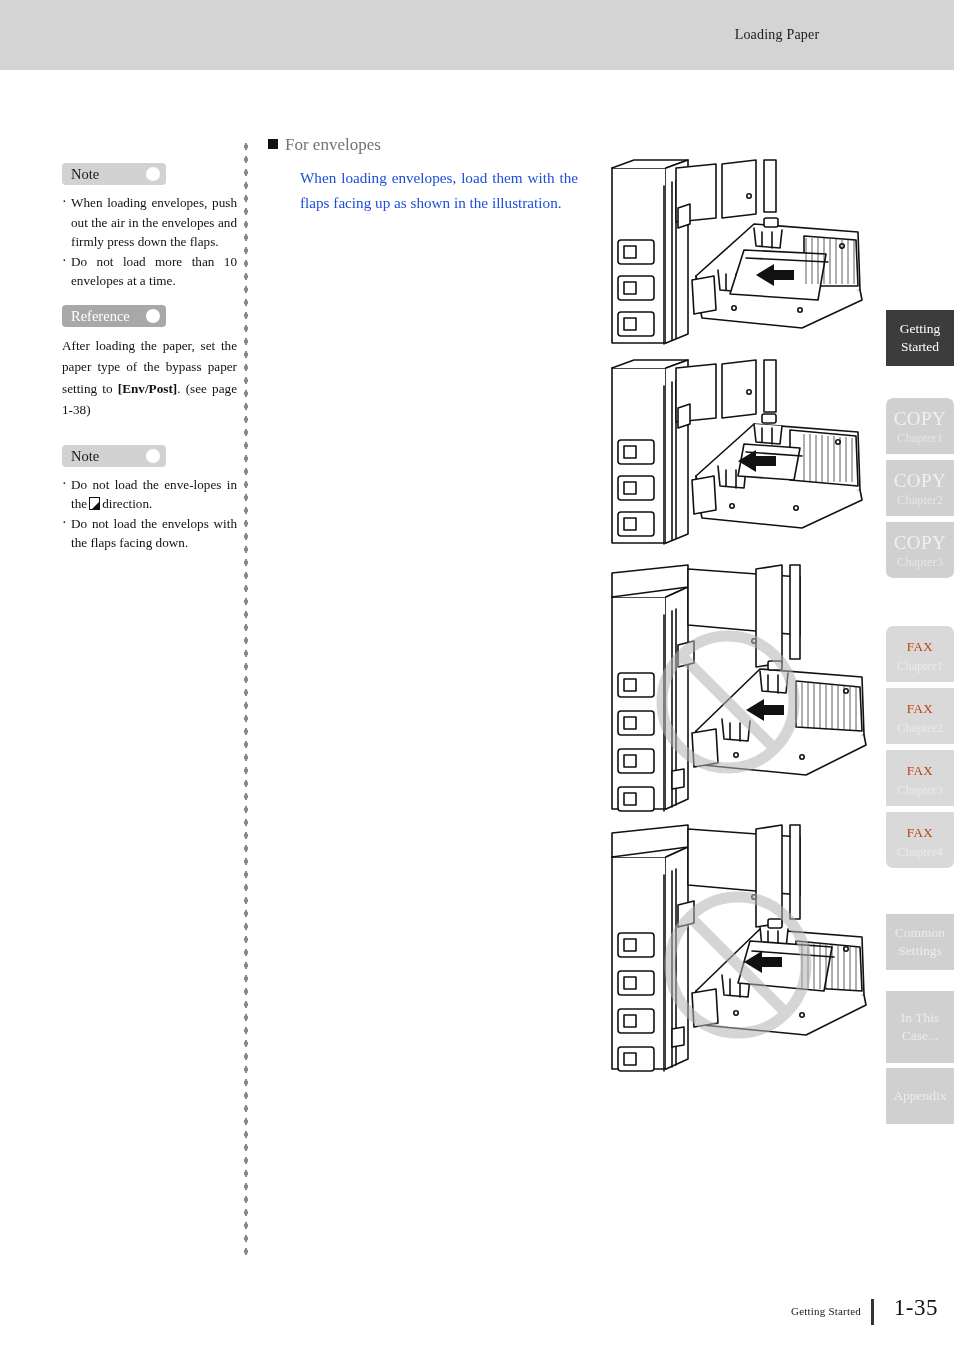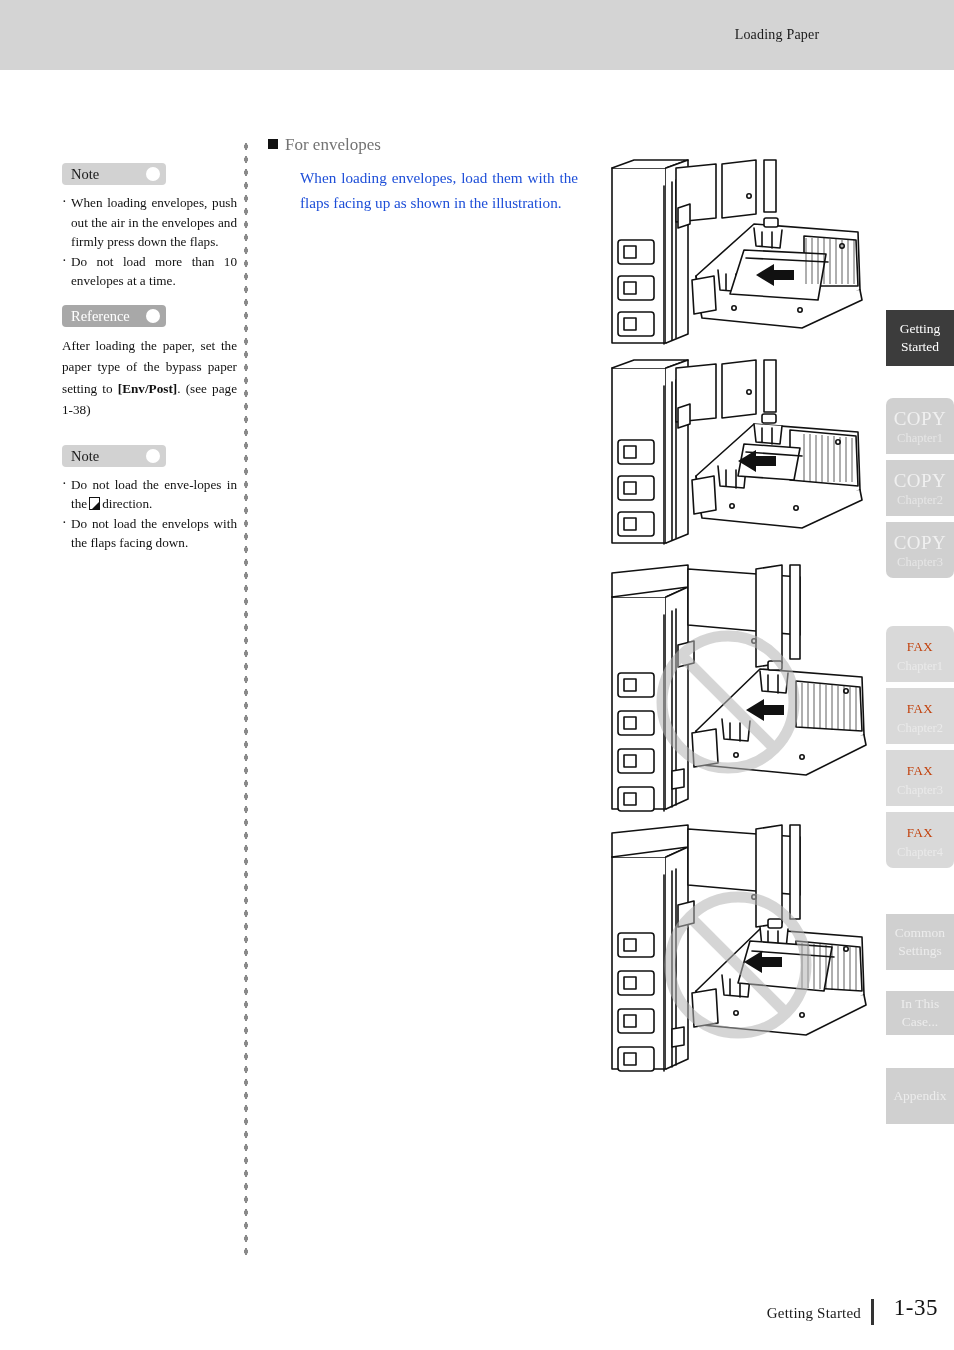--- a/index.html
+++ b/index.html
@@ -269,21 +269,21 @@
     position: absolute;
     left: 600px;
     top: 1296px;
     width: 354px;
     height: 40px;
   }
   #footer-chapter {
     position: absolute;
     right: 93px;
     top: 9px;
-    font-size: 15px;
+    font-size: 11px;
     color: #1a1a1a;
     letter-spacing: 0.2px;
     text-align: right;
   }
   #footer-rule {
     position: absolute;
     right: 80px;
     top: 3px;
     width: 3px;
     height: 26px;
@@ -633,21 +633,21 @@
   </div>
   <div class="tab fax group-cap-bottom" style="top:812px; height:56px;">
     <span class="tab-line1">FAX</span>
     <span class="tab-line2">Chapter4</span>
   </div>
 
   <div class="tab plain" style="top:914px; height:56px;">
     <span class="tab-line1">Common</span>
     <span class="tab-line2">Settings</span>
   </div>
-  <div class="tab plain" style="top:991px; height:44px;">
+  <div class="tab plain" style="top:991px; height:72px;">
     <span class="tab-line1">In This</span>
     <span class="tab-line2">Case...</span>
   </div>
   <div class="tab plain" style="top:1068px; height:56px;">
     <span class="tab-line1">Appendix</span>
     <span class="tab-line2"></span>
   </div>
 
 </div>
 

